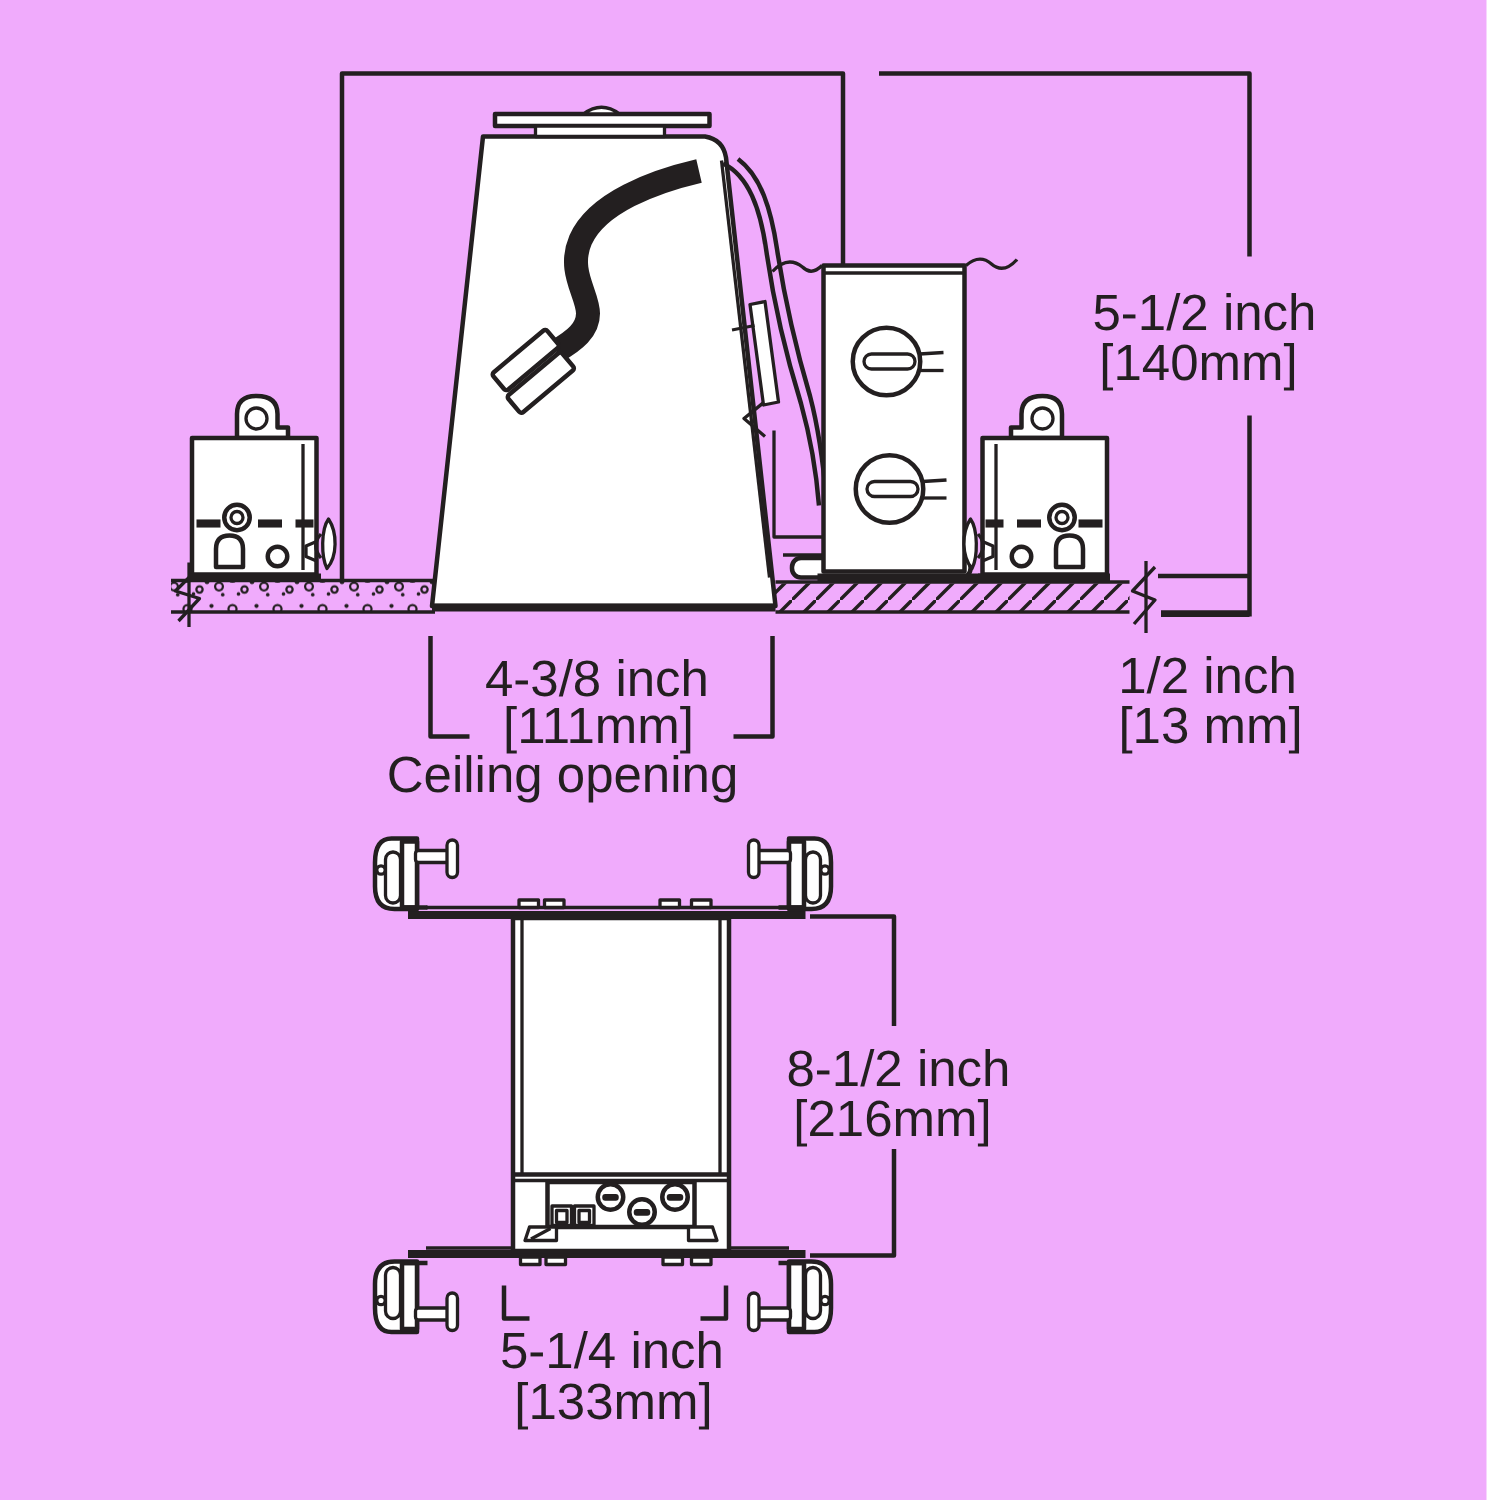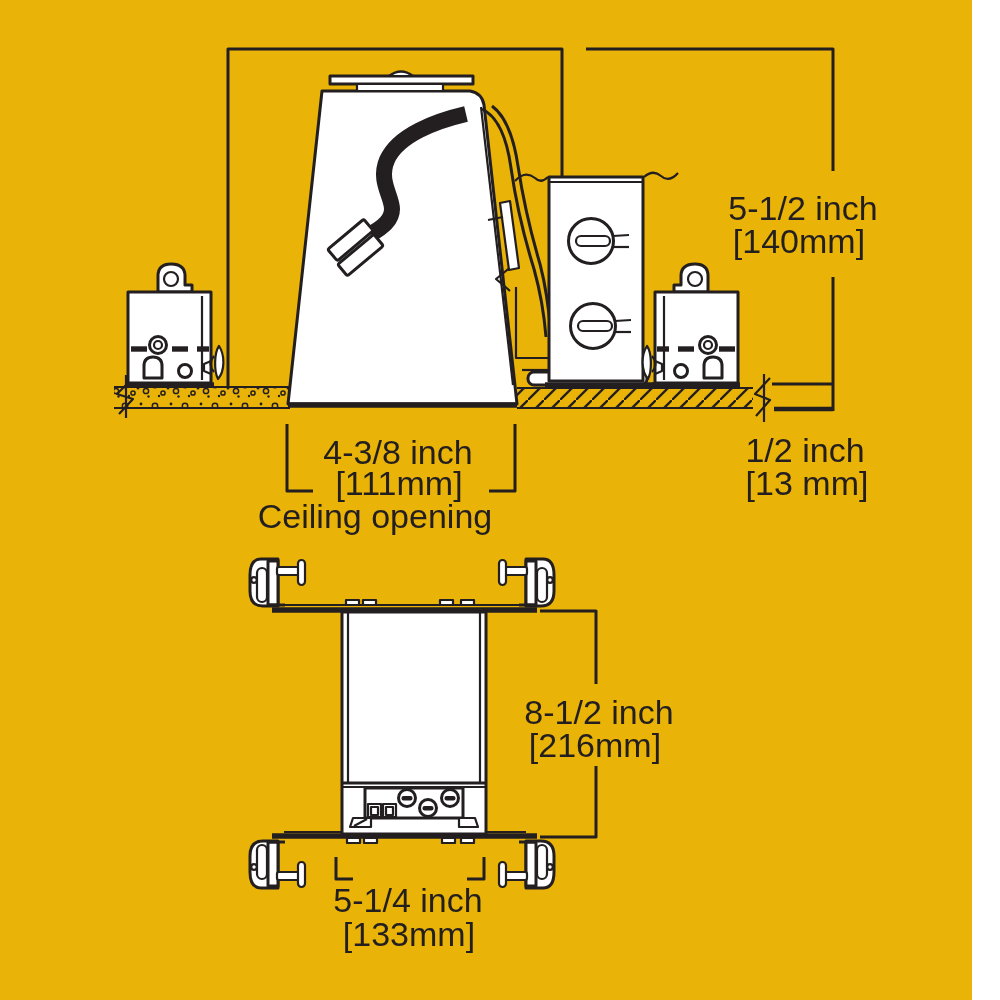--- a/index.html
+++ b/index.html
@@ -1,16 +1,16 @@
 <!DOCTYPE html>
 <html><head>
 <meta charset="utf-8">
 <style>
   html,body{margin:0;padding:0;background:#ffffff;}
-  .stage{position:relative;width:972px;height:1000px;background:#eab308;overflow:hidden;}
+  .stage{position:relative;width:972px;height:1000px;background:#f0abfc;overflow:hidden;padding-left:19px;}
   svg{position:absolute;left:0;top:0;}
   
   .s  {stroke:#231f20;stroke-width:3;stroke-linejoin:round;}
   .s2 {stroke:#231f20;stroke-width:2.2;stroke-linejoin:round;}
   .s4 {stroke:#231f20;stroke-width:4.5;}
   .s5 {stroke:#231f20;stroke-width:5.4;}
   .cond{stroke:#231f20;stroke-width:16;stroke-linecap:butt;}
   text{font-family:"Liberation Sans","DejaVu Sans",sans-serif;font-size:34px;fill:#231f20;}
 </style>
 </head>

